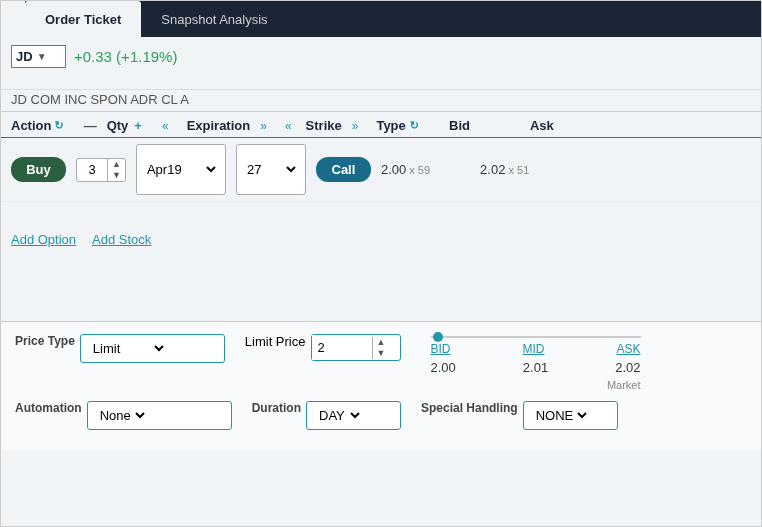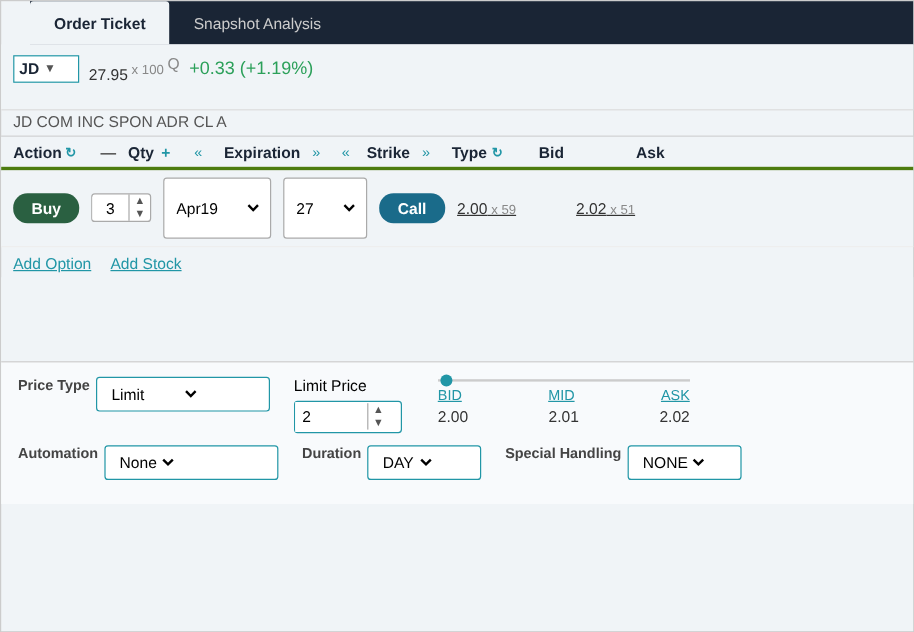--- a/index.html
+++ b/index.html
@@ -78,21 +78,21 @@
       color: #555;
       border-bottom: 1px solid #ccc;
     }
 
     
     .order-header {
       display: flex;
       align-items: center;
       padding: 6px 10px 4px 10px;
       gap: 10px;
-      border-bottom: 3px solid #4d7c0f;
+      border-bottom: 1px solid #4d7c0f;
       background: #f0f4f7;
     }
     .col-label {
       font-size: 12px;
       color: #1a2535;
       font-weight: 600;
       display: flex;
       align-items: center;
       gap: 3px;
     }
@@ -196,38 +196,38 @@
       padding: 5px 14px;
       font-size: 13px;
       font-weight: bold;
       cursor: pointer;
       min-width: 55px;
     }
 
     .bid-ask-value {
       font-size: 13px;
       color: #333;
-      text-decoration: underline;
     }
     .multiplier-small {
       font-size: 11px;
       color: #888;
     }
 
     
     .add-links {
       padding: 6px 10px 4px 10px;
       display: flex;
       gap: 16px;
     }
     .add-link {
       color: #2196a6;
       cursor: pointer;
       font-size: 13px;
       text-decoration: underline;
+      margin-top: 24px;
     }
 
     
     .spacer {
       height: 70px;
       background: #f0f4f7;
     }
 
     
     .bottom-section {
@@ -268,21 +268,21 @@
     .form-select select {
       border: none;
       background: transparent;
       outline: none;
       font-size: 13px;
       cursor: pointer;
     }
 
     .limit-price-group {
       display: flex;
-      flex-direction: column;
+      flex-direction: row;
       gap: 5px;
     }
     .limit-price-input {
       display: flex;
       align-items: center;
       border: 1px solid #2196a6;
       background: white;
       border-radius: 3px;
       width: 90px;
     }
@@ -377,23 +377,20 @@
     <div class="tab">
       <span>Snapshot Analysis</span>
     </div>
   </div>
 
   <div class="symbol-row">
     <div class="symbol-select">
       <span style="font-weight:bold; color:#1a2535;">JD</span>
       <span style="font-size:10px; color:#555;">▼</span>
     </div>
-    <span class="price-text">
-      <span>27.95</span><span class="price-multiplier"> x 100 <sup>Q</sup></span>
-    </span>
     <span class="price-change">+0.33 (+1.19%)</span>
   </div>
 
   <div class="company-row">
     <span>JD COM INC SPON ADR CL A</span>
   </div>
 
   <div class="order-header">
     <div class="col-label">
       <span>Action</span>
@@ -506,20 +503,21 @@
         <div class="bma-labels">
           <span class="bma-label">BID</span>
           <span class="bma-label">MID</span>
           <span class="bma-label">ASK</span>
         </div>
         <div class="bma-values">
           <span>2.00</span>
           <span>2.01</span>
           <span>2.02</span>
         </div>
+        <div class="bma-market">Market</div>
       </div>
     </div>
 
     <div class="form-row">
       <div class="form-group">
         <label>Automation</label>
         <div class="form-select automation-select">
           <select>
             <option>None</option>
             <option>AON</option>

